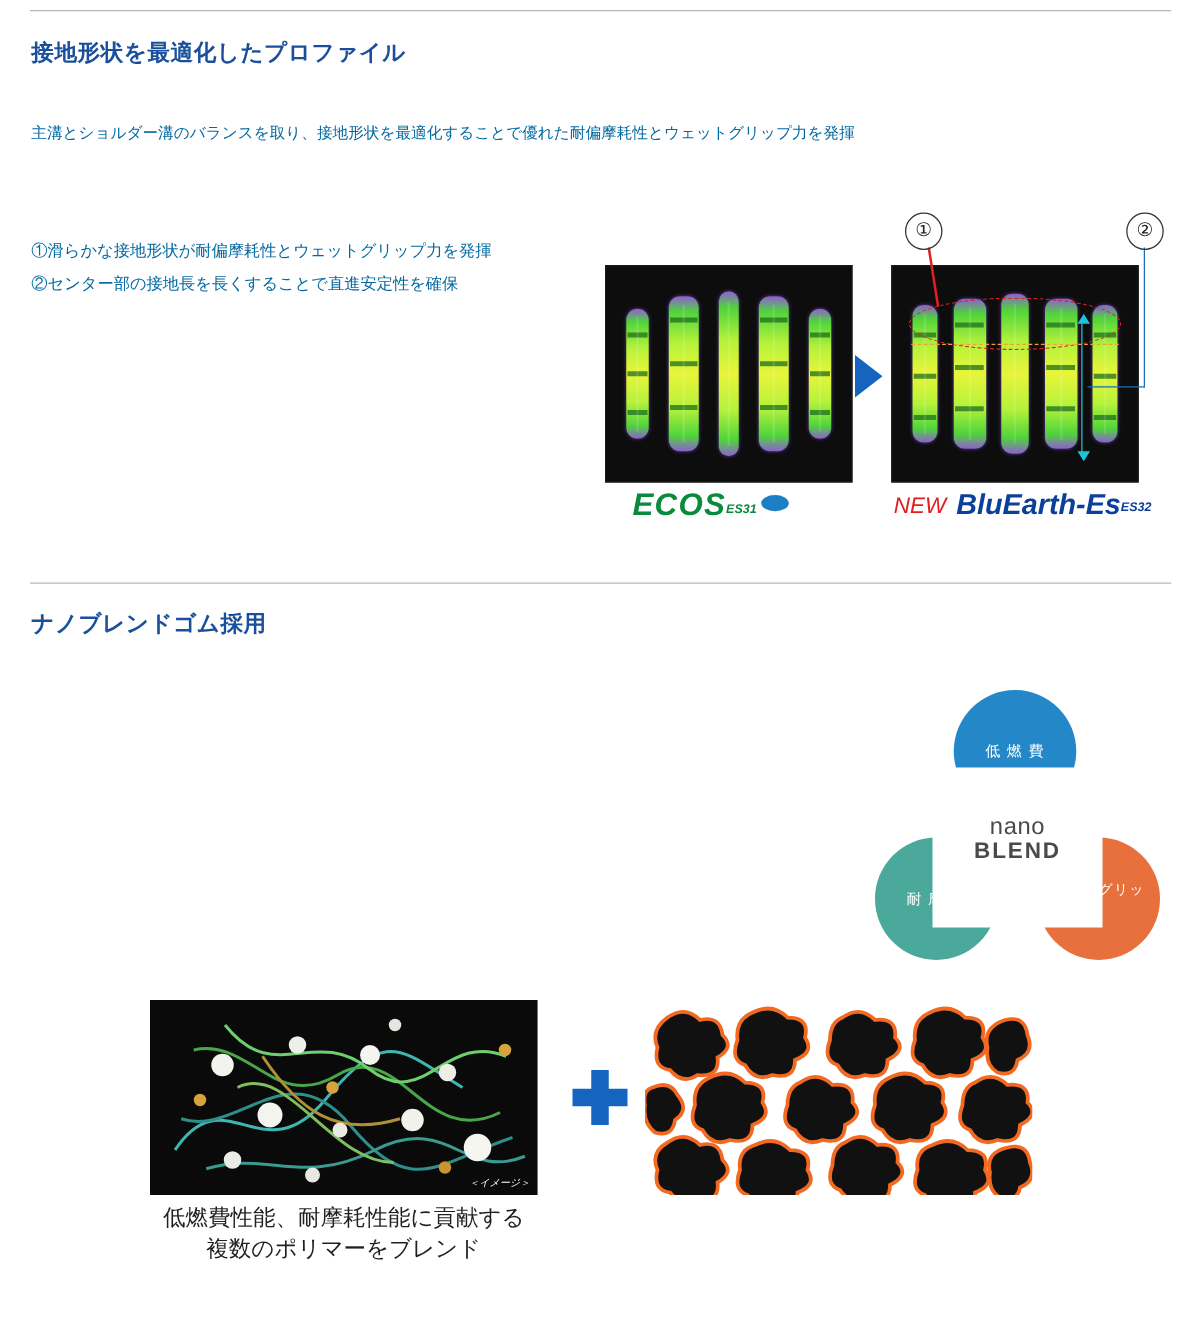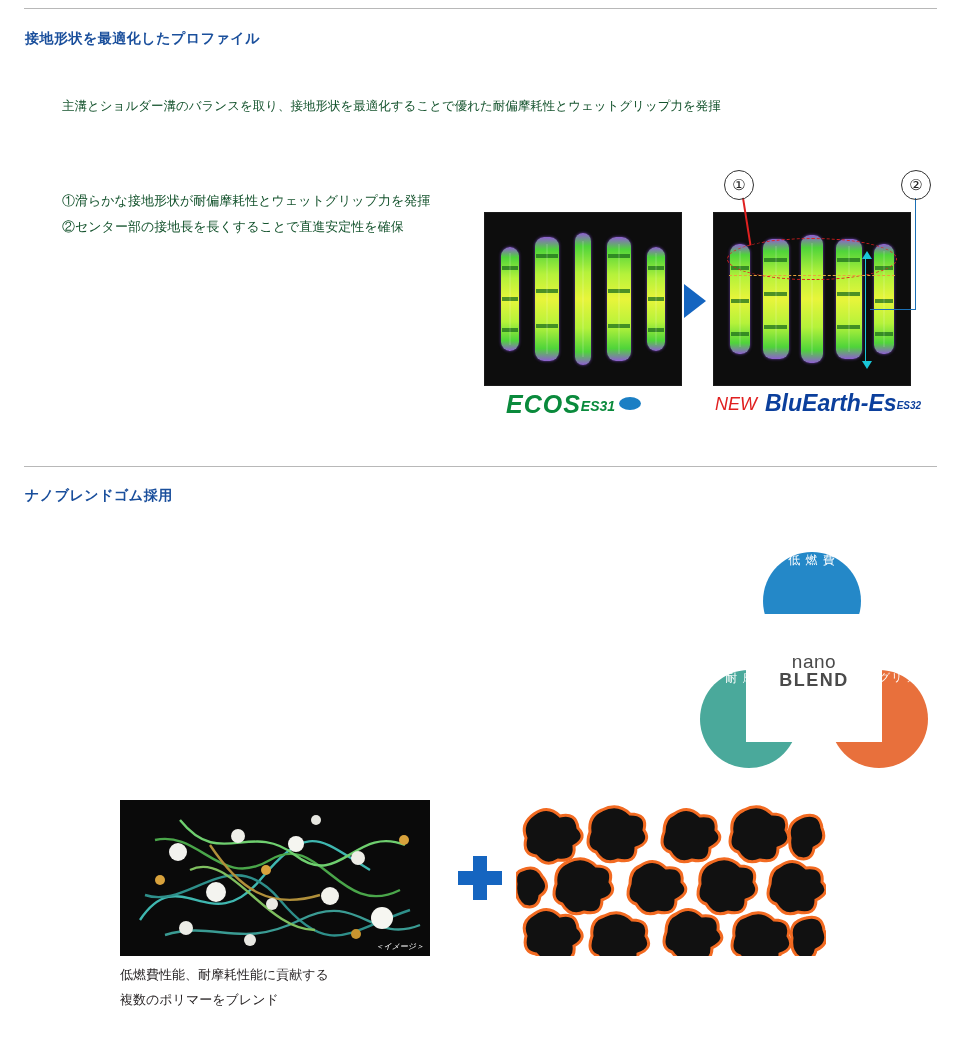--- a/index.html
+++ b/index.html
@@ -26,35 +26,34 @@
     width: 913px;
     height: 1px;
     background: #b8b8b8;
   }
   .rule-top { top: 8px; }
   .rule-mid { top: 466px; }
 
   h2.section-title {
     position: absolute;
     margin: 0;
-    font-size: 14px;
+    font-size: 18px;
     font-weight: bold;
     color: #1a4f9c;
     letter-spacing: 0.5px;
   }
   .title-1 { left: 25px; top: 30px; }
   .title-2 { left: 25px; top: 487px; }
 
   .body-text {
     position: absolute;
     font-size: 12.5px;
     line-height: 21px;
-    color: #14532d;
+    color: #0369a1;
     white-space: nowrap;
-    margin-left: 37px;
   }
   .para-1 { left: 25px; top: 96px; }
   .bullet-1 { left: 25px; top: 190px; font-size: 13px; }
   .bullet-2 { left: 25px; top: 216px; font-size: 13px; }
   .para-2 { left: 25px; top: 560px; }
 
   
   .foot-wrap {
     position: absolute;
     left: 484px;
@@ -230,21 +229,21 @@
     position: absolute;
     left: 22px;
     top: 178px;
     font-size: 25px;
     font-weight: bold;
     font-style: italic;
     color: #0a8a3c;
     letter-spacing: 1px;
   }
   .brand-ecos .sub {
-    font-size: 14px;
+    font-size: 10px;
     letter-spacing: 0;
     vertical-align: 2px;
   }
   .brand-badge {
     display: inline-block;
     width: 22px;
     height: 13px;
     background: #1b7fc4;
     border-radius: 50%;
     vertical-align: 3px;
@@ -280,21 +279,21 @@
     position: absolute;
     left: 690px;
     top: 552px;
     width: 250px;
     height: 242px;
   }
   .lobe {
     position: absolute;
     border-radius: 50%;
     display: flex;
-    align-items: flex-start;
+    align-items: center;
     justify-content: center;
     color: #ffffff;
     font-size: 12px;
     letter-spacing: 1px;
   }
   .lobe.top {
     left: 73px; top: 0;
     width: 98px; height: 98px;
     background: #2488c8;
   }
@@ -374,21 +373,22 @@
   .plus::before, .plus::after {
     content: "";
     position: absolute;
     background: #1565c0;
   }
   .plus::before { left: 0; top: 15px; width: 44px; height: 14px; }
   .plus::after { left: 15px; top: 0; width: 14px; height: 44px; }
 
   .cap {
     position: absolute;
-    font-size: 13px;
+    text-align: center;
+    font-size: 18px;
     line-height: 25px;
     color: #231f20;
   }
   .cap-left { left: 120px; top: 962px; width: 310px; }
   .cap-right { left: 516px; top: 962px; width: 310px; }
 </style>
 </head>
 <body>
 
 <div class="page">

